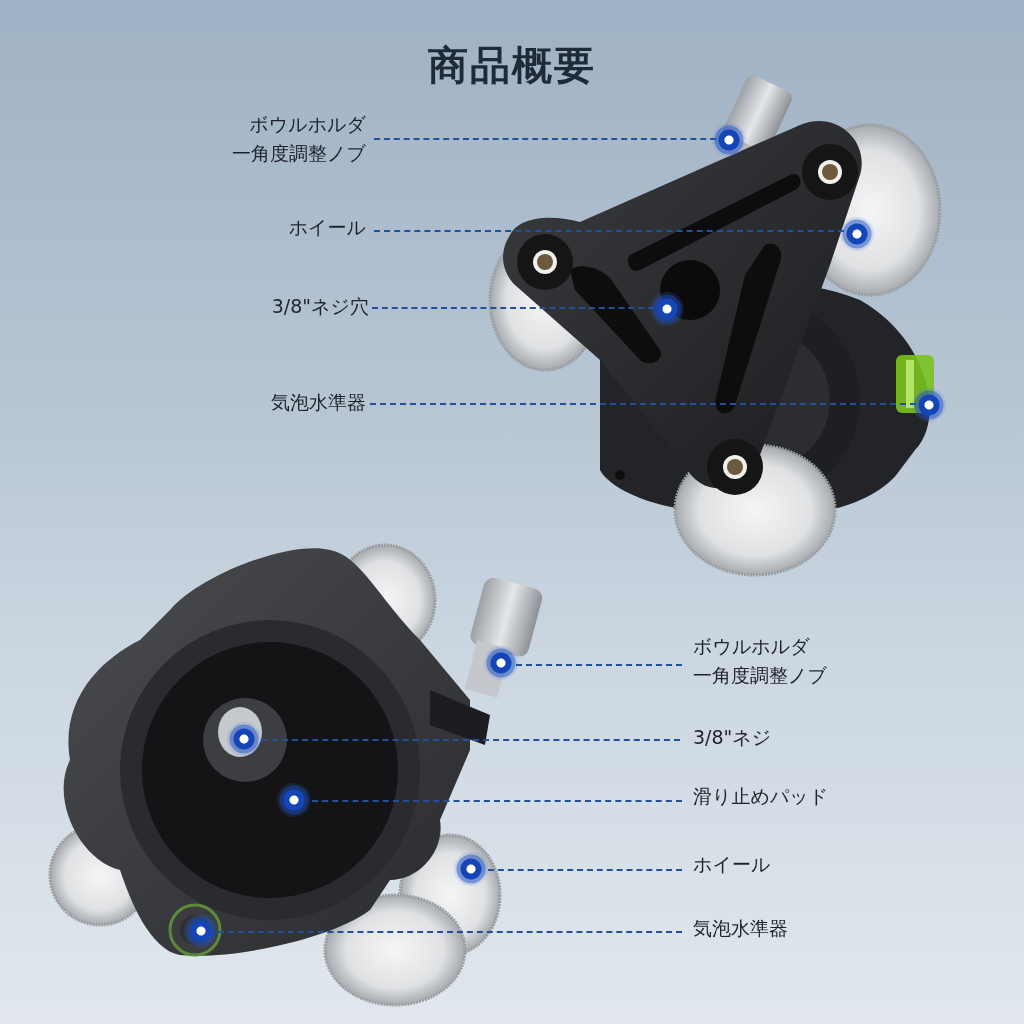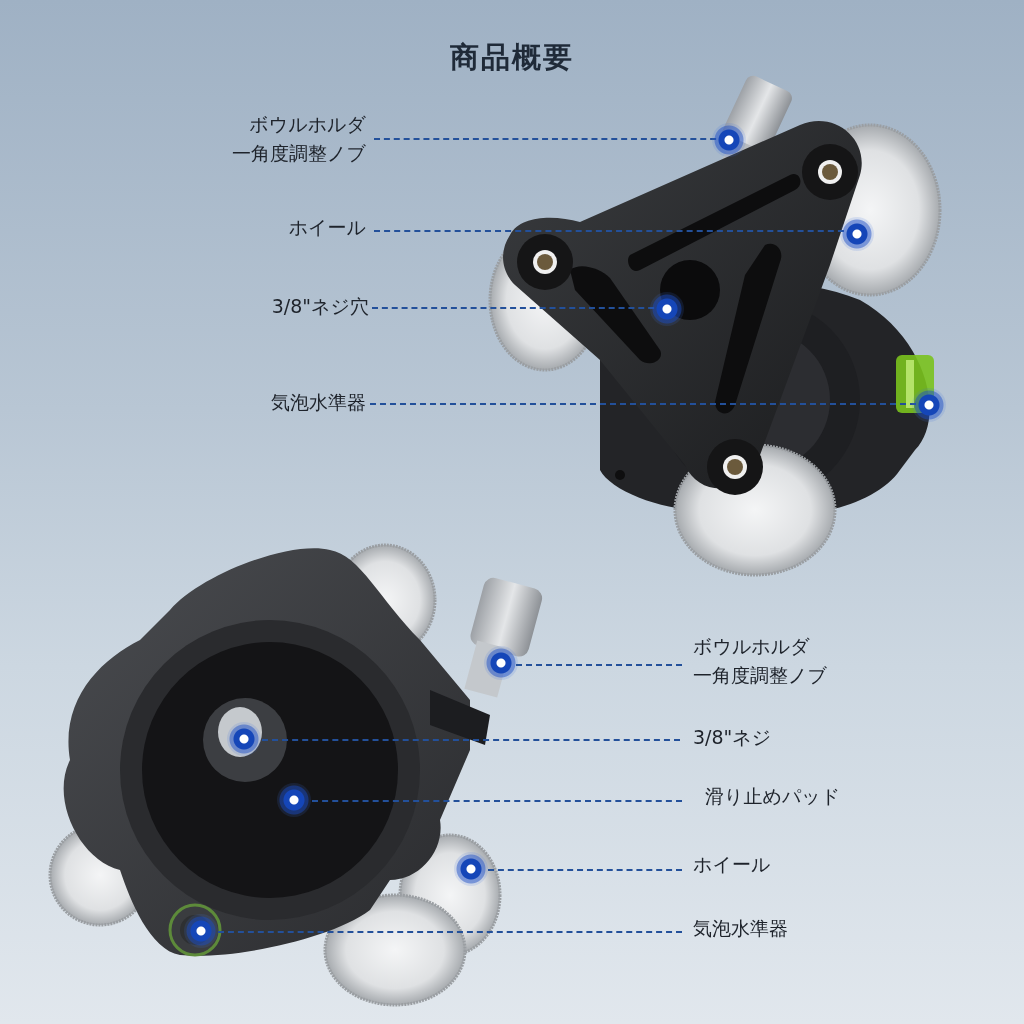--- a/index.html
+++ b/index.html
@@ -3,21 +3,21 @@
 <meta charset="utf-8">
 <style>
   html, body { margin: 0; padding: 0; }
   body {
     width: 1024px; height: 1024px; overflow: hidden; position: relative;
     background: linear-gradient(180deg, #9fb1c4 0%, #b8c6d4 40%, #ccd7e1 65%, #e1e7ed 100%);
     font-family: "DejaVu Sans", "Liberation Sans", sans-serif;
   }
   .title {
     position: absolute; left: 0; right: 0; top: 38px; text-align: center;
-    font-size: 29px; font-weight: bold; color: #1f2a38; letter-spacing: 2px;
+    font-size: 40px; font-weight: bold; color: #1f2a38; letter-spacing: 2px;
   }
   .label {
     position: absolute; color: #1e232b; font-size: 19px; line-height: 29px; white-space: nowrap;
   }
   .label.right { text-align: right; }
   .label.left { text-align: left; }
   .leader {
     position: absolute; height: 0; border-top: 2px dashed #23509a;
   }
   .hotspot {
@@ -146,21 +146,21 @@
 </div>
 
 <div class="hotspot" style="left:244px; top:739px;"></div>
 <div class="leader" style="left:262px; top:739px; width:418px;"></div>
 <div class="label left" style="left:693px; top:723px;">
   <div>3/8"ネジ</div>
 </div>
 
 <div class="hotspot" style="left:294px; top:800px;"></div>
 <div class="leader" style="left:312px; top:800px; width:370px;"></div>
-<div class="label left" style="left:693px; top:782px;margin-left:12px;">
+<div class="label left" style="left:693px; top:782px;">
   <div>滑り止めパッド</div>
 </div>
 
 <div class="hotspot" style="left:471px; top:869px;"></div>
 <div class="leader" style="left:488px; top:869px; width:194px;"></div>
 <div class="label left" style="left:693px; top:850px;">
   <div>ホイール</div>
 </div>
 
 <div class="hotspot" style="left:201px; top:931px;"></div>

